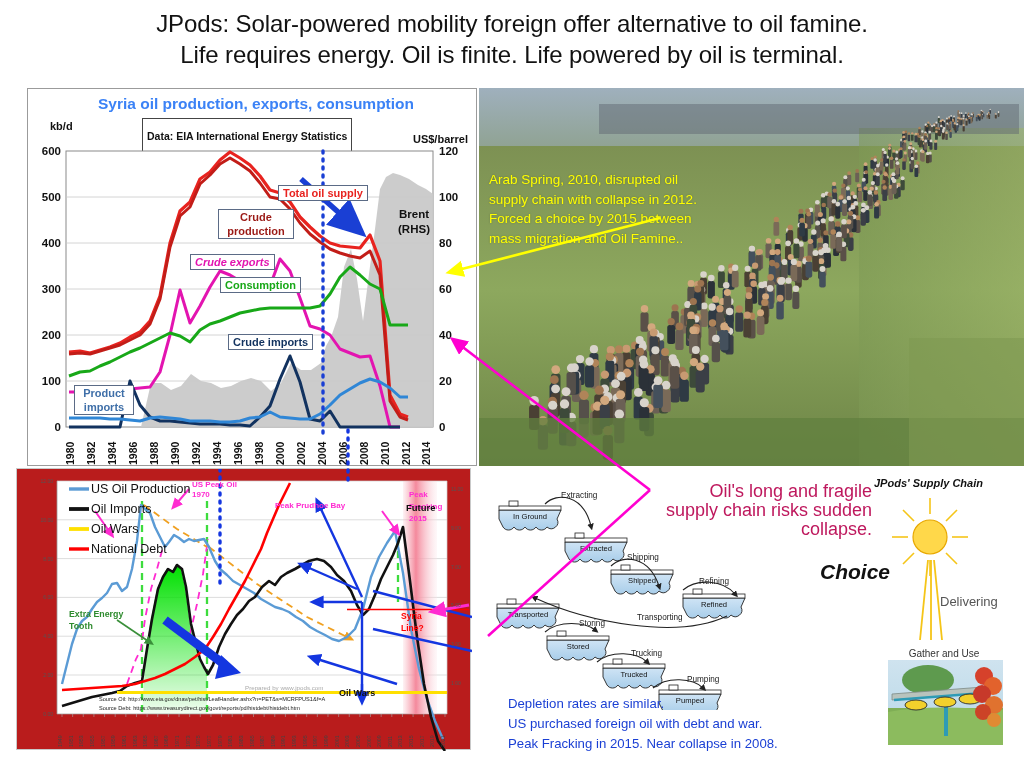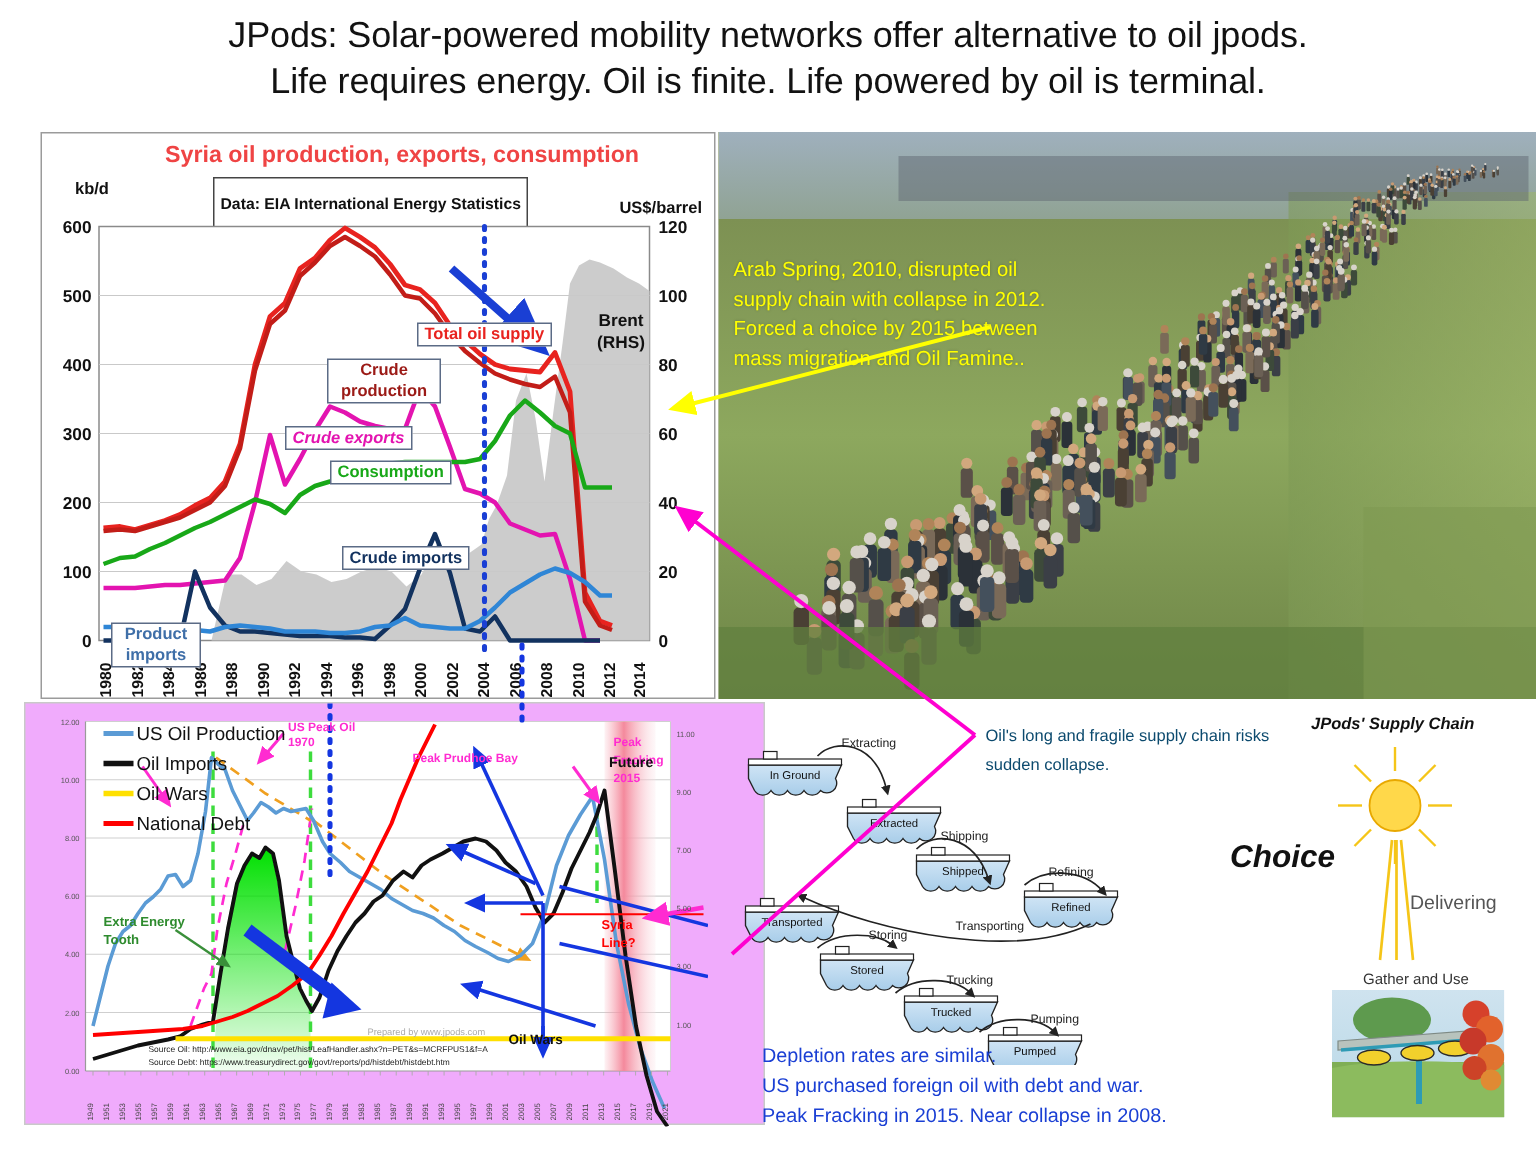--- a/index.html
+++ b/index.html
@@ -9,49 +9,49 @@
   
   #title{position:absolute;left:0;top:8px;width:1024px;text-align:center;
          font-size:24px;line-height:31px;color:#121212;letter-spacing:-0.1px;}
   #title div{white-space:nowrap;}
 
   
   .panel{position:absolute;box-sizing:border-box;}
 
   
   #syria{left:27px;top:88px;width:450px;height:378px;background:#fff;border:1px solid #9b9b9b;}
-  #syria .sv-title{position:absolute;left:16px;top:6px;width:100%;text-align:center;
-      font-weight:bold;font-size:15.5px;color:#ef4444;}
+  #syria .sv-title{position:absolute;left:4px;top:6px;width:100%;text-align:center;
+      font-weight:bold;font-size:15.5px;color:#3b82f6;}
   #syria .sv-src{position:absolute;left:114px;top:29px;border:1.2px solid #444;background:#fff;
       padding:11px 4px;font-weight:bold;font-size:10.5px;color:#111;}
   #syria .ax-l{position:absolute;left:22px;top:31px;font-weight:bold;font-size:11px;color:#111;}
   #syria .ax-r{position:absolute;right:8px;top:44px;font-weight:bold;font-size:11px;color:#111;}
   #syria svg{position:absolute;left:0;top:0;}
   .sy-lab{position:absolute;border:1.2px solid #5b6b86;background:#fff;padding:0px 4px;
-      font-weight:bold;font-size:11px;line-height:14px;white-space:nowrap;margin-top:30px;}
+      font-weight:bold;font-size:11px;line-height:14px;white-space:nowrap;}
 
   
   #photo{left:479px;top:88px;width:545px;height:378px;overflow:hidden;background:#6e8248;}
   #photo .cap{position:absolute;left:10px;top:82px;width:230px;color:#ffff00;
       font-size:13.5px;line-height:19.6px;text-shadow:0 0 2px rgba(0,0,0,.25);}
 
   
-  #usoil{left:16px;top:468px;width:494px;height:282px;background:#f0abfc;border:1px solid #c9c9c9;padding-left:39px;}
+  #usoil{left:16px;top:468px;width:455px;height:282px;background:#b91c1c;border:1px solid #c9c9c9;padding-left:39px;}
   #usoil svg{position:absolute;left:0;top:0;}
   .lg-txt{font-size:12.5px;fill:#111;font-family:"Liberation Sans",sans-serif;}
   .ax-num{font-size:5px;fill:#555;font-family:"Liberation Sans",sans-serif;}
   .yr-num{font-size:5.2px;fill:#444;font-family:"Liberation Sans",sans-serif;}
   .pk-txt{font-size:8px;fill:#ff2bd1;font-weight:bold;font-family:"Liberation Sans",sans-serif;}
   .src-txt{font-size:5.6px;fill:#222;font-family:"Liberation Sans",sans-serif;}
 
   
   #chain{left:487px;top:470px;width:400px;height:240px;}
   #chain svg{position:absolute;left:0;top:0;}
-  #chainCap{position:absolute;left:657px;top:482px;width:215px;color:#0c4a6e;
-      font-size:11px;line-height:19px;}
+  #chainCap{position:absolute;left:657px;top:482px;width:215px;color:#be185d;
+      font-size:18px;line-height:19px;text-align:right;}
   #choice{position:absolute;left:820px;top:560px;font-style:italic;font-weight:bold;
       font-size:21px;color:#111;text-align:center;}
   #bottomNote{position:absolute;left:508px;top:694px;color:#1a3fd4;font-size:13.2px;line-height:20px;}
 
   
   #jpodsTitle{position:absolute;left:874px;top:477px;width:140px;text-align:left;
       font-style:italic;font-weight:bold;font-size:11px;color:#111;}
   #sunwrap{position:absolute;left:870px;top:492px;width:150px;height:150px;}
   #deliverLab{position:absolute;left:940px;top:594px;font-size:13px;color:#555;}
   #gatherLab{position:absolute;left:874px;top:648px;width:140px;text-align:center;font-size:10px;color:#333;}
@@ -59,21 +59,21 @@
 
   
   #overlay{position:absolute;left:0;top:0;width:1024px;height:768px;pointer-events:none;}
 </style>
 </head>
 <body>
 
 <div id="stage">
 
   <div id="title">
-    <div>JPods: Solar-powered mobility networks offer alternative to oil jpods.</div>
+    <div>JPods: Solar-powered mobility foreign offer alternative to oil famine.</div>
     <div>Life requires energy. Oil is finite. Life powered by oil is terminal.</div>
   </div>
 
   <div class="panel" id="syria">
     <div class="sv-title">Syria oil production, exports, consumption</div>
     <div class="sv-src">Data: EIA International Energy Statistics</div>
     <div class="ax-l">kb/d</div>
     <div class="ax-r">US$/barrel</div>
 
     <svg width="450" height="378" viewBox="0 0 450 378">

